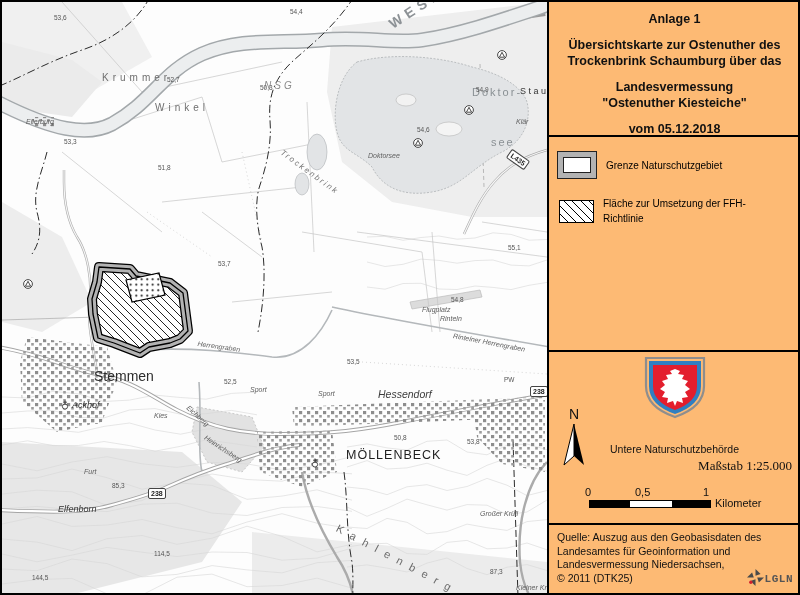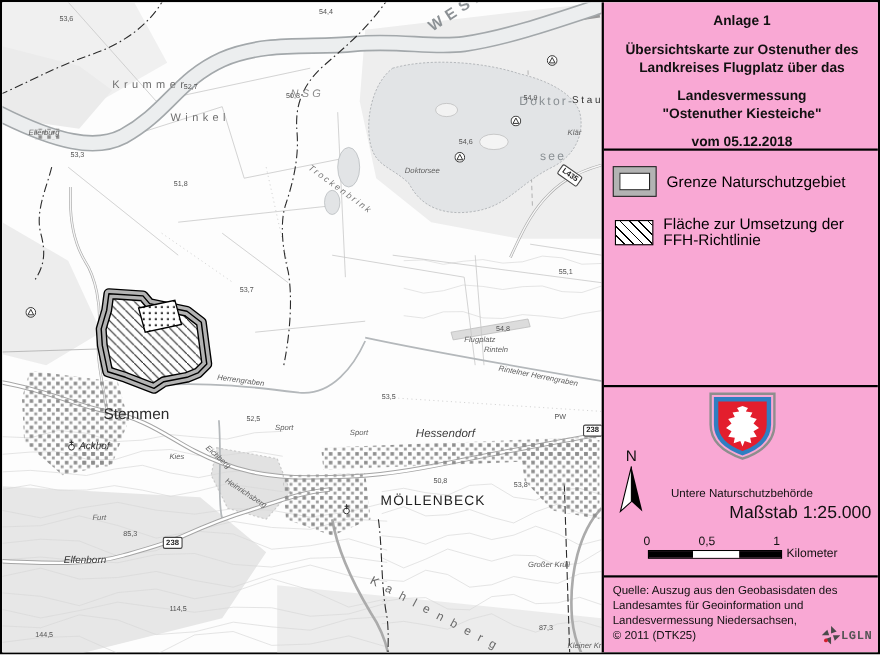--- a/index.html
+++ b/index.html
@@ -19,36 +19,36 @@
   .tiny{font-size:6.5px;color:#555;}
   .place-big{font-size:14px;color:#2c2c2c;}
   .place-med-italic{font-size:10.5px;font-style:italic;color:#3c3c3c;}
   .place-small{font-size:9px;color:#333;}
   .place-small-italic{font-size:9px;font-style:italic;color:#333;}
   .place-caps{font-size:12.5px;letter-spacing:1px;color:#1f1f1f;}
   .elev{font-size:6.5px;color:#555;}
   .badge{position:absolute;font-size:7px;font-weight:700;color:#222;background:#fff;border:1px solid #444;border-radius:2px;padding:0 2px;line-height:9px;transform-origin:center;}
   .map-icon{position:absolute;width:10px;height:10px;}
   
-  .panel{position:absolute;left:545px;top:0;width:251px;height:591px;border-left:2px solid #000;background:#f9a8d4;display:flex;flex-direction:column;}
+  .panel{position:absolute;left:545px;top:0;width:251px;height:591px;border-left:2px solid #000;background:#fdba74;display:flex;flex-direction:column;}
   .panel section{box-sizing:border-box;}
   .title-box{height:135px;border-bottom:2px solid #000;text-align:center;font-weight:700;font-size:12.5px;color:#111;padding-top:9px;line-height:16px;}
   .title-box .gap{height:10px;}
   .legend-box{height:215px;border-bottom:2px solid #000;padding:14px 8px 0 8px;}
   .lg-row{display:flex;align-items:center;margin-bottom:17px;}
-  .lg-label{font-size:14px;color:#000;margin-left:9px;line-height:15px;max-width:165px;}
+  .lg-label{font-size:10px;color:#000;margin-left:9px;line-height:15px;max-width:165px;}
   .sym-grenze{display:inline-block;width:26px;height:14px;background:#fff;border:1px solid #222;outline:5px solid #b3b3b3;outline-offset:0;box-shadow:0 0 0 6px #222;margin:6px;}
   .sym-dots{display:inline-block;width:30px;height:15px;border:1.5px dotted #000;background-image:radial-gradient(circle,#000 1px,transparent 1.3px);background-size:5.5px 5.5px;background-color:#fff;margin:2px 2px 2px 4px;}
   .sym-hatch{display:inline-block;width:33px;height:21px;border:1px solid #000;background:repeating-linear-gradient(45deg,#fff 0 5px,#000 5px 6px);margin-left:2px;}
   .authority-box{height:173px;border-bottom:2px solid #000;position:relative;}
   .north{position:absolute;left:10px;top:54px;width:30px;text-align:center;}
   .north .n-letter{font-size:14px;color:#111;display:block;margin-bottom:1px;}
   .auth-name{position:absolute;top:76px;left:0;width:100%;text-align:center;font-size:13px;color:#111;}
   .auth-dept{position:absolute;top:91px;left:0;width:100%;text-align:center;font-size:10.5px;color:#111;}
-  .auth-scale{position:absolute;top:106px;right:8px;font-size:16px;color:#111;}
+  .auth-scale{position:absolute;top:106px;right:8px;font-size:13px;color:#111;font-family:Liberation Serif, serif;}
   .shield-wrap{position:absolute;left:90px;top:3px;}
   .scalebar{position:absolute;left:0;top:134px;width:100%;}
   .sb-ticks{position:relative;height:13px;font-size:11px;color:#111;}
   .sb-t0{position:absolute;left:36px;}
   .sb-t05{position:absolute;left:86px;}
   .sb-t1{position:absolute;left:154px;}
   .sb-bar{position:absolute;left:40px;top:14px;width:120px;height:6px;border:1px solid #000;display:flex;}
   .sb-seg1{width:40px;background:#000;}
   .sb-seg2{width:42px;background:#fff;}
   .sb-seg3{width:38px;background:#000;}
@@ -290,21 +290,21 @@
         </span>
       </div>
   </div>
 
   <div class="panel">
 
     <section class="title-box">
       <div>Anlage 1</div>
       <div class="gap"></div>
       <div>Übersichtskarte zur Ostenuther des</div>
-      <div>Landkreises Flugplatz über das</div>
+      <div>Trockenbrink Schaumburg über das</div>
       <div class="gap"></div>
       <div>Landesvermessung</div>
       <div>"Ostenuther Kiesteiche"</div>
       <div class="gap"></div>
       <div>vom 05.12.2018</div>
     </section>
 
     <section class="legend-box">
       <div class="lg-row">
         <span class="sym-grenze"></span>

